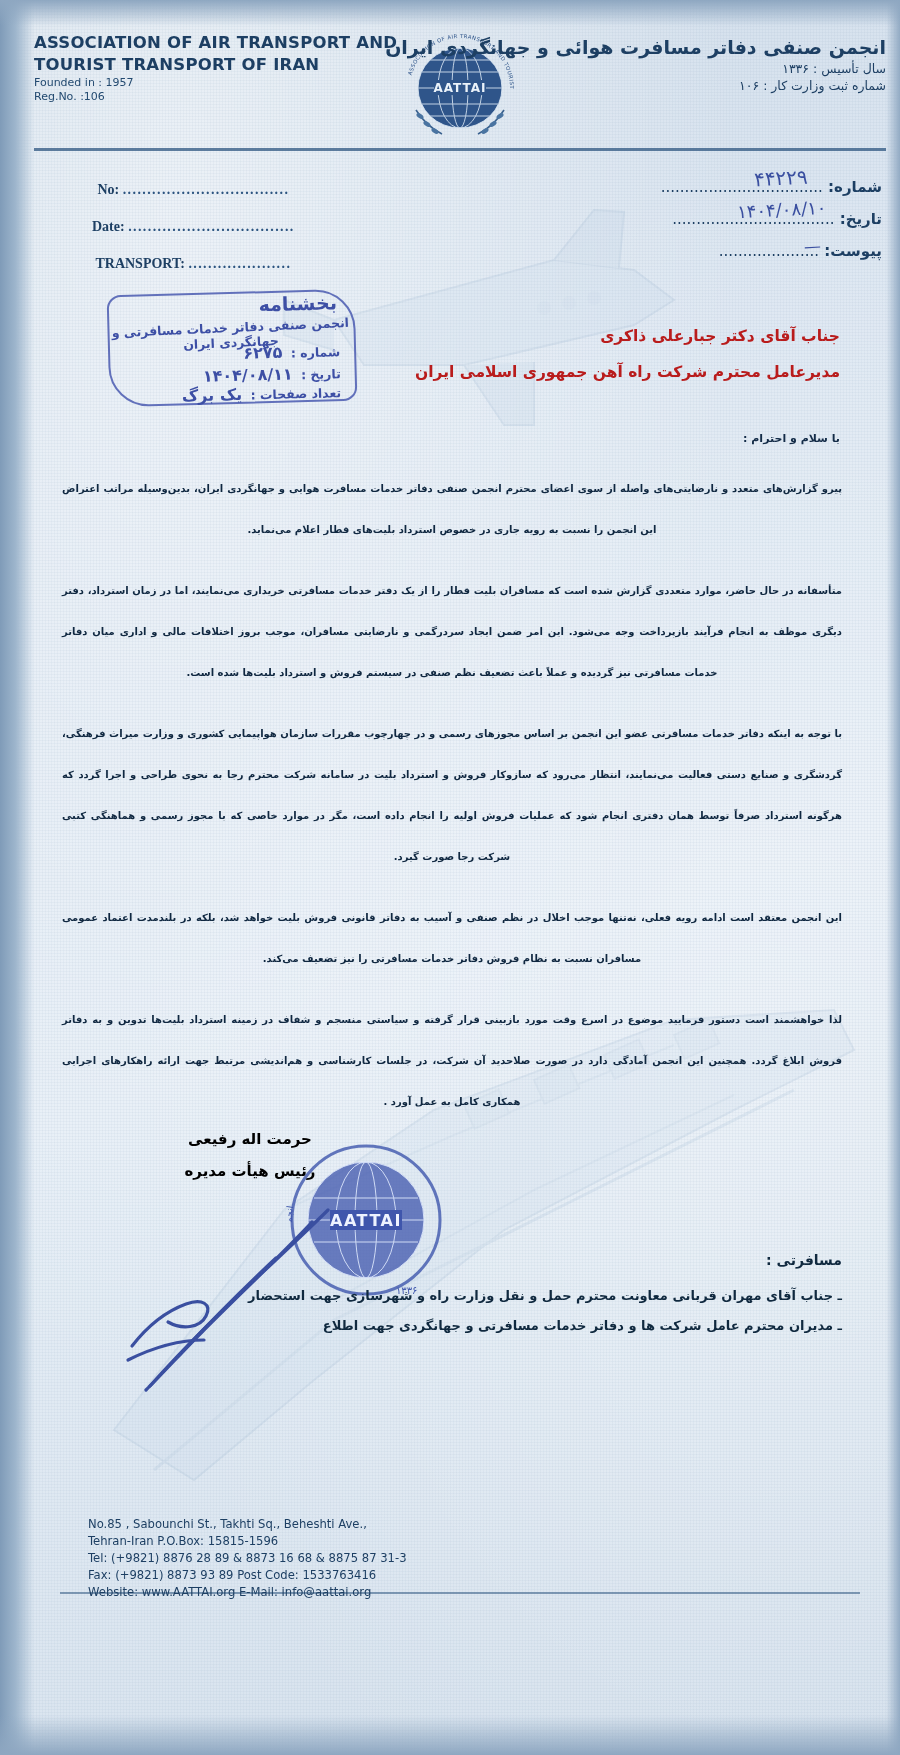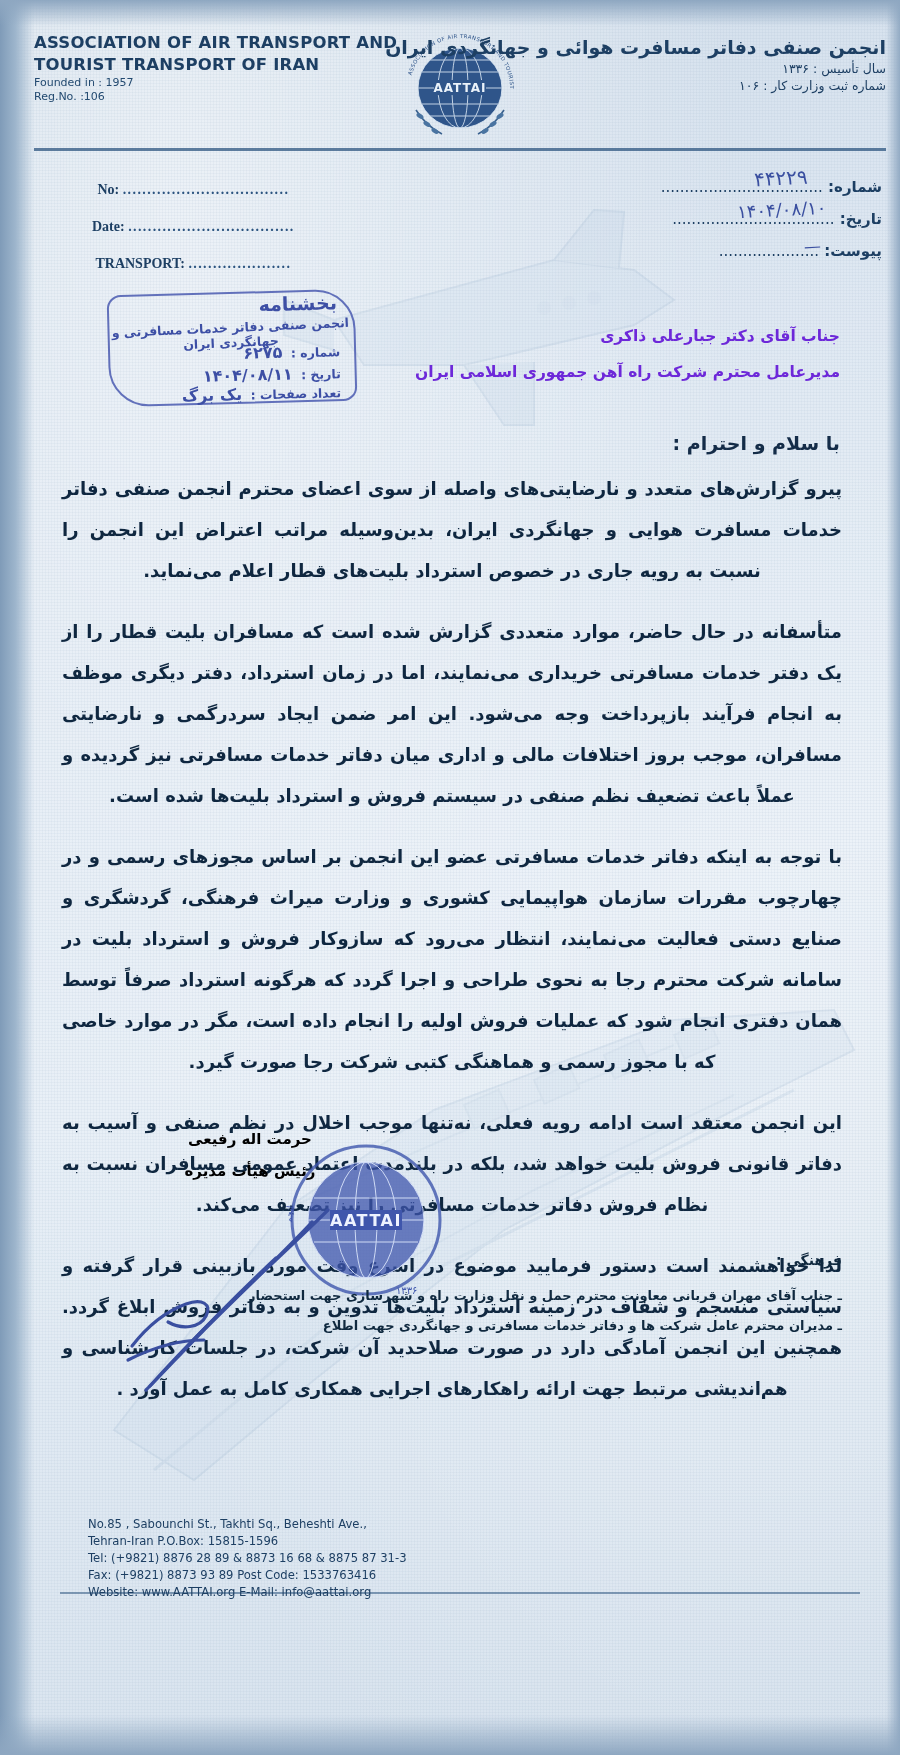--- a/index.html
+++ b/index.html
@@ -228,43 +228,43 @@
   .stamp .r2 { top: 74px; }
   .stamp .r3 { top: 93px; }
 
   
   .addressee {
     position: absolute;
     right: 60px;
     top: 318px;
     direction: rtl;
     text-align: right;
-    color: #6d28d9;
+    color: #b91c1c;
     font-size: 15.5px;
     line-height: 36px;
     font-weight: 600;
   }
   .salutation {
     position: absolute;
     right: 60px;
     top: 432px;
     direction: rtl;
     color: #142c48;
-    font-size: 19px;
+    font-size: 11px;
     font-weight: 600;
   }
   .body {
     position: absolute;
     left: 62px;
     right: 58px;
     top: 468px;
     direction: rtl;
     text-align: justify;
     color: #0f2740;
-    font-size: 18px;
+    font-size: 10px;
     line-height: 41px;
     font-weight: 600;
   }
   .body p {
     margin: 0 0 20px 0;
     text-align: justify;
     text-align-last: center;
   }
 
   
@@ -532,21 +532,21 @@
         <path d="M230 10 C200 40 150 85 110 125 C92 143 70 166 52 186"></path>
         <path d="M214 22 C186 52 140 96 104 132 C86 150 66 172 48 190"></path>
         <path d="M178 58 C148 86 114 120 84 152"></path>
         <path d="M34 146 C48 128 66 112 88 104 C104 98 114 104 108 116 C102 128 84 130 70 122"></path>
         <path d="M30 160 C54 148 80 140 106 140"></path>
       </g>
     </svg>
   </div>
 
   <div class="cc">
-    <div class="cc-title">فرهنگی :</div>
+    <div class="cc-title">مسافرتی :</div>
     <div>ـ جناب آقای مهران قربانی معاونت محترم حمل و نقل وزارت راه و شهرسازی جهت استحضار</div>
     <div>ـ مدیران محترم عامل شرکت ها و دفاتر خدمات مسافرتی و جهانگردی جهت اطلاع</div>
   </div>
 
   <div class="footer-rule"></div>
 
   <div class="footer-en">
     <div>No.85 , Sabounchi St., Takhti Sq., Beheshti Ave.,</div>
     <div>Tehran-Iran  P.O.Box: 15815-1596</div>
     <div>Tel: (+9821) 8876 28 89 &amp; 8873 16 68 &amp; 8875 87 31-3</div>

